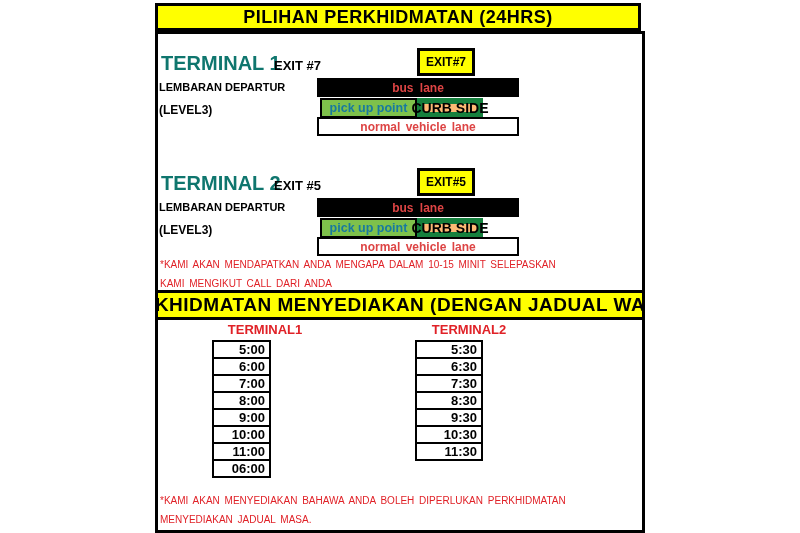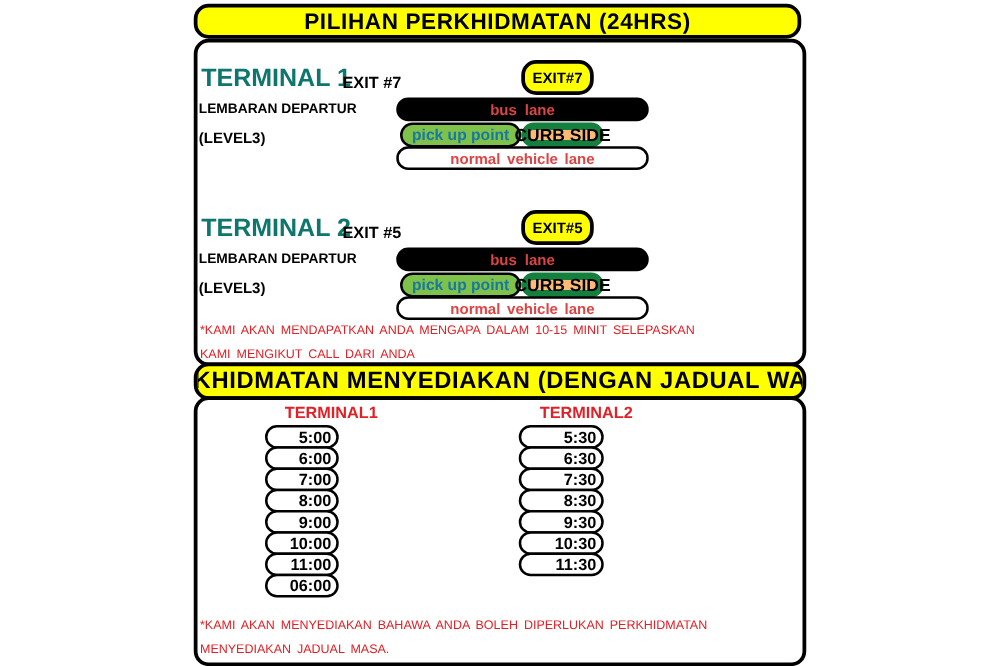--- a/index.html
+++ b/index.html
@@ -1,15 +1,15 @@
 <!DOCTYPE html>
 <html><head>
 <meta charset="utf-8">
 <style>
-  * { box-sizing: border-box; margin: 0; padding: 0; border-radius: 12px; }
+  * { box-sizing: border-box; margin: 0; padding: 0; }
   body { margin: 0; background: #fff; }
   .page {
     position: relative; width: 800px; height: 533px;
     background: #ffffff; overflow: hidden;
     font-family: "Liberation Sans", sans-serif;
   }
   .doc { position: absolute; left: 155px; top: 3px; width: 490px; height: 530px; }
 
   .title-bar {
     position: absolute; left: 0; top: 0; width: 486px; height: 28px;

